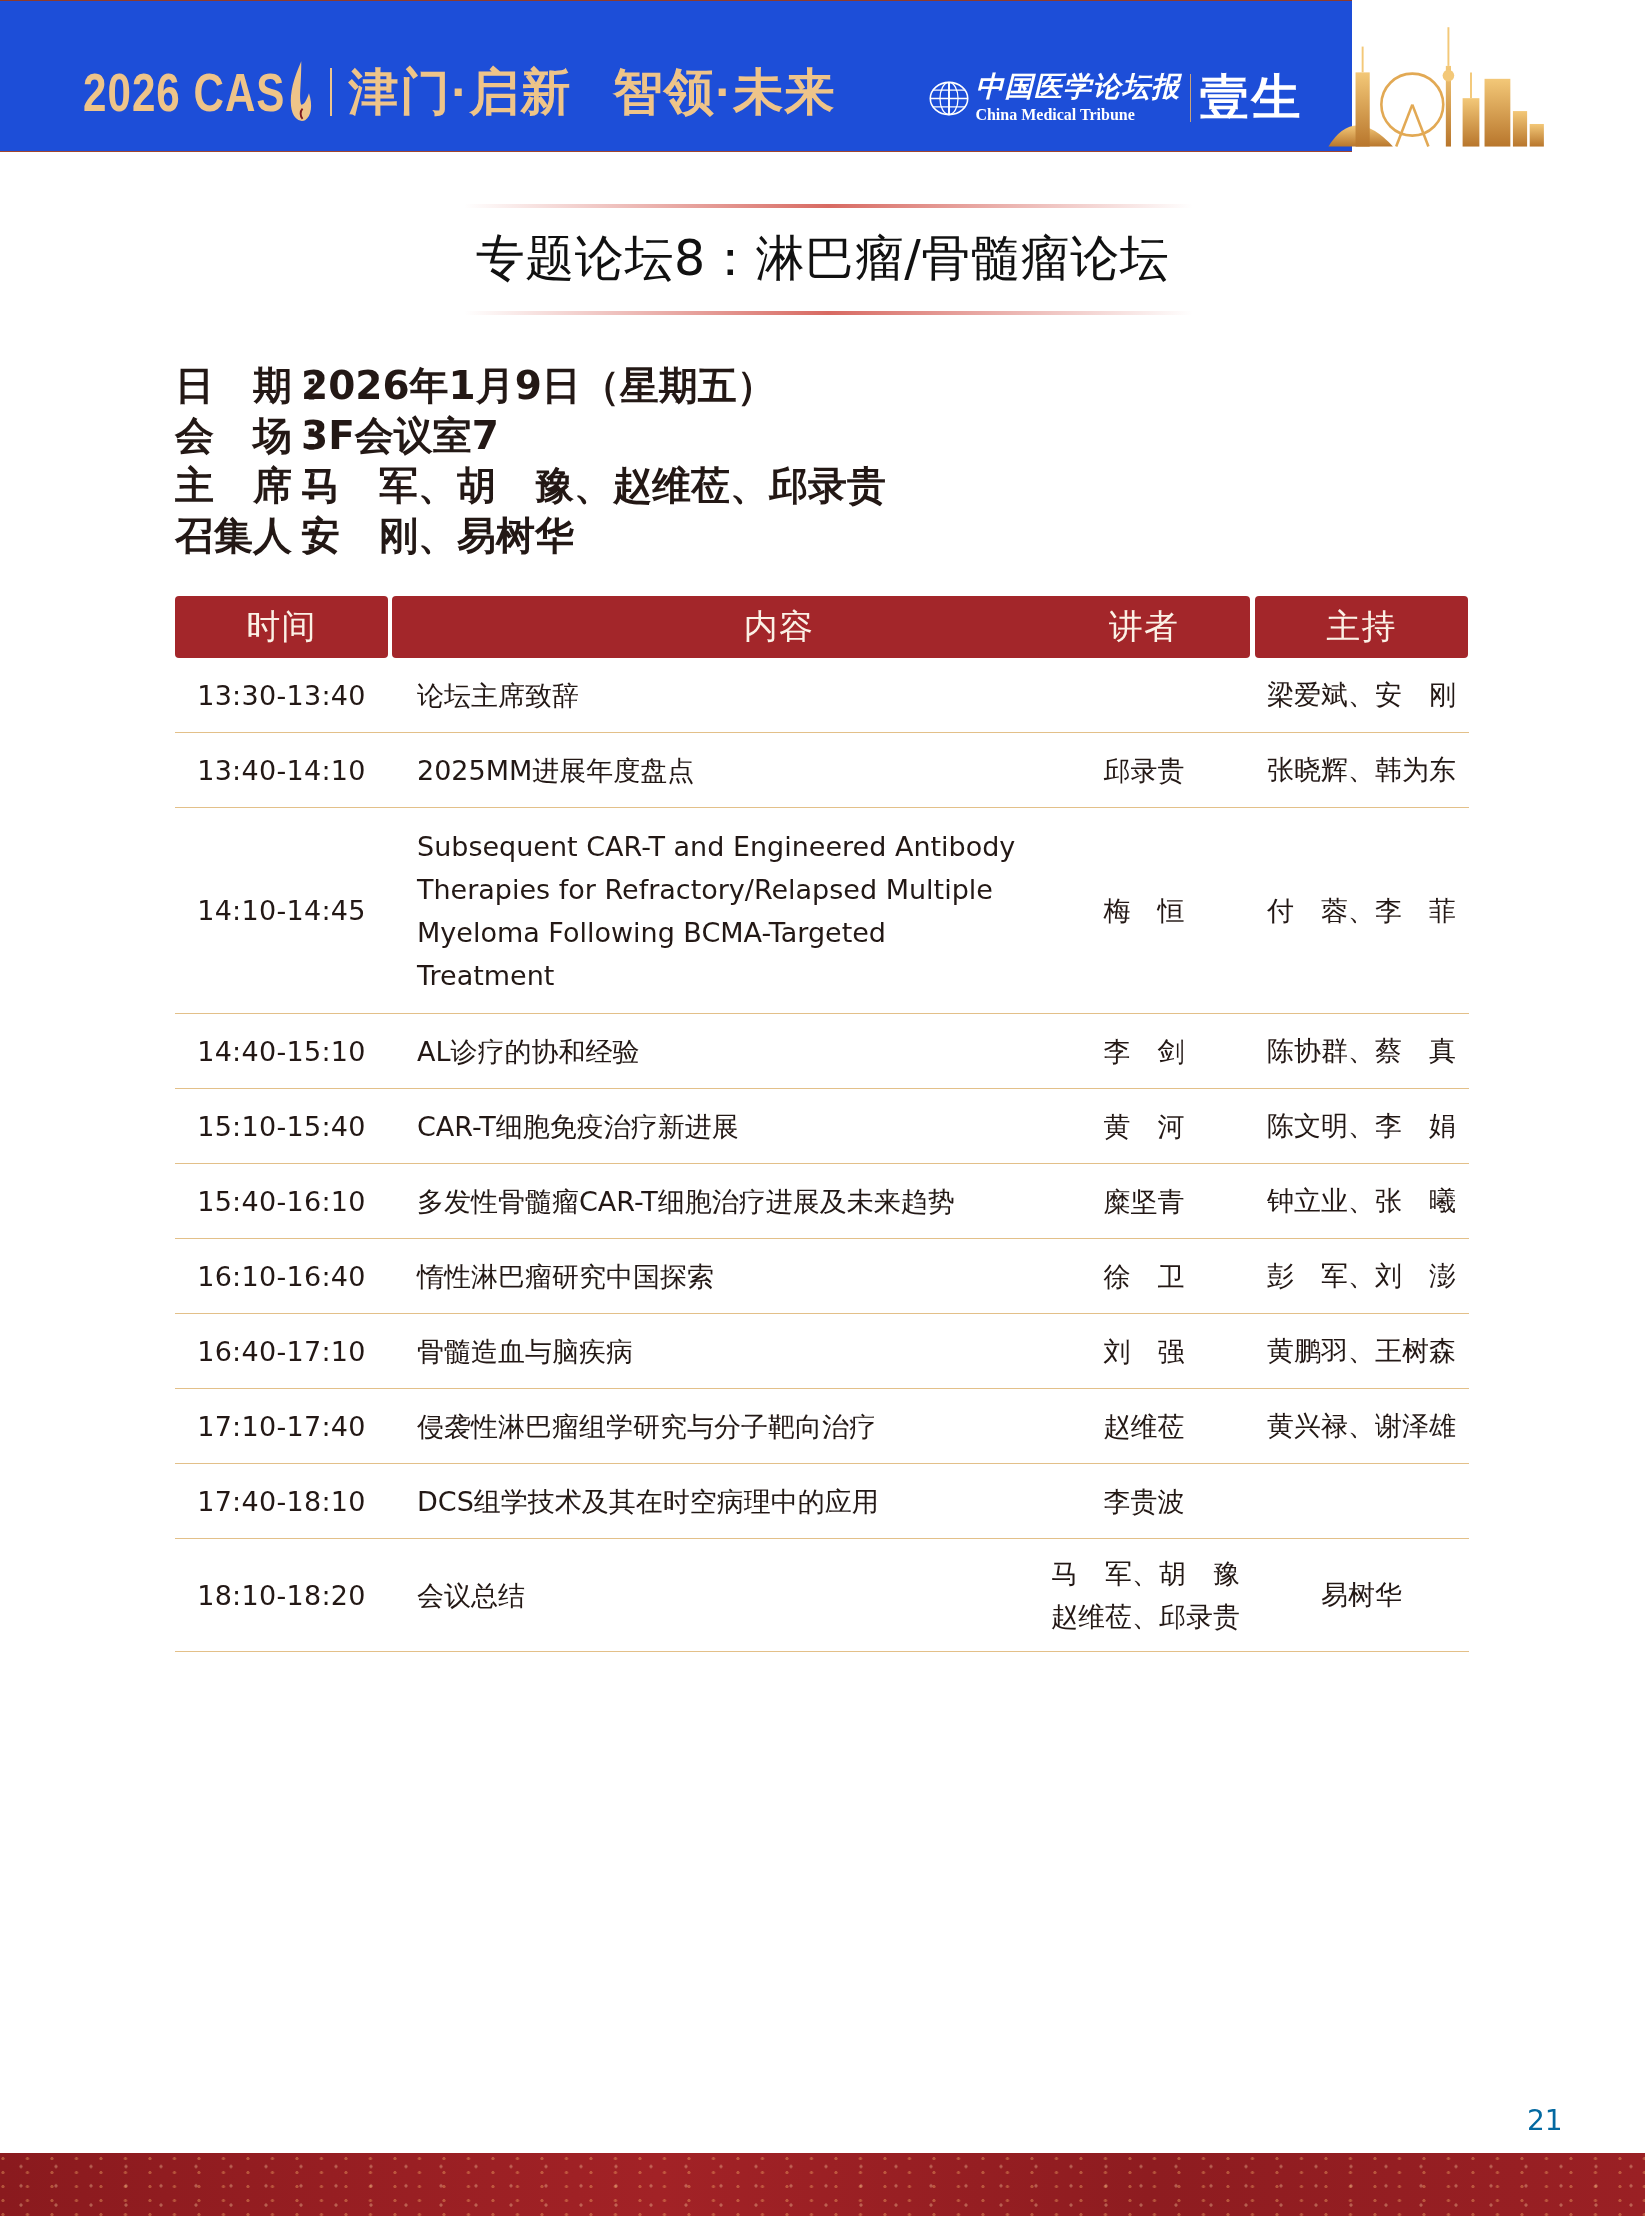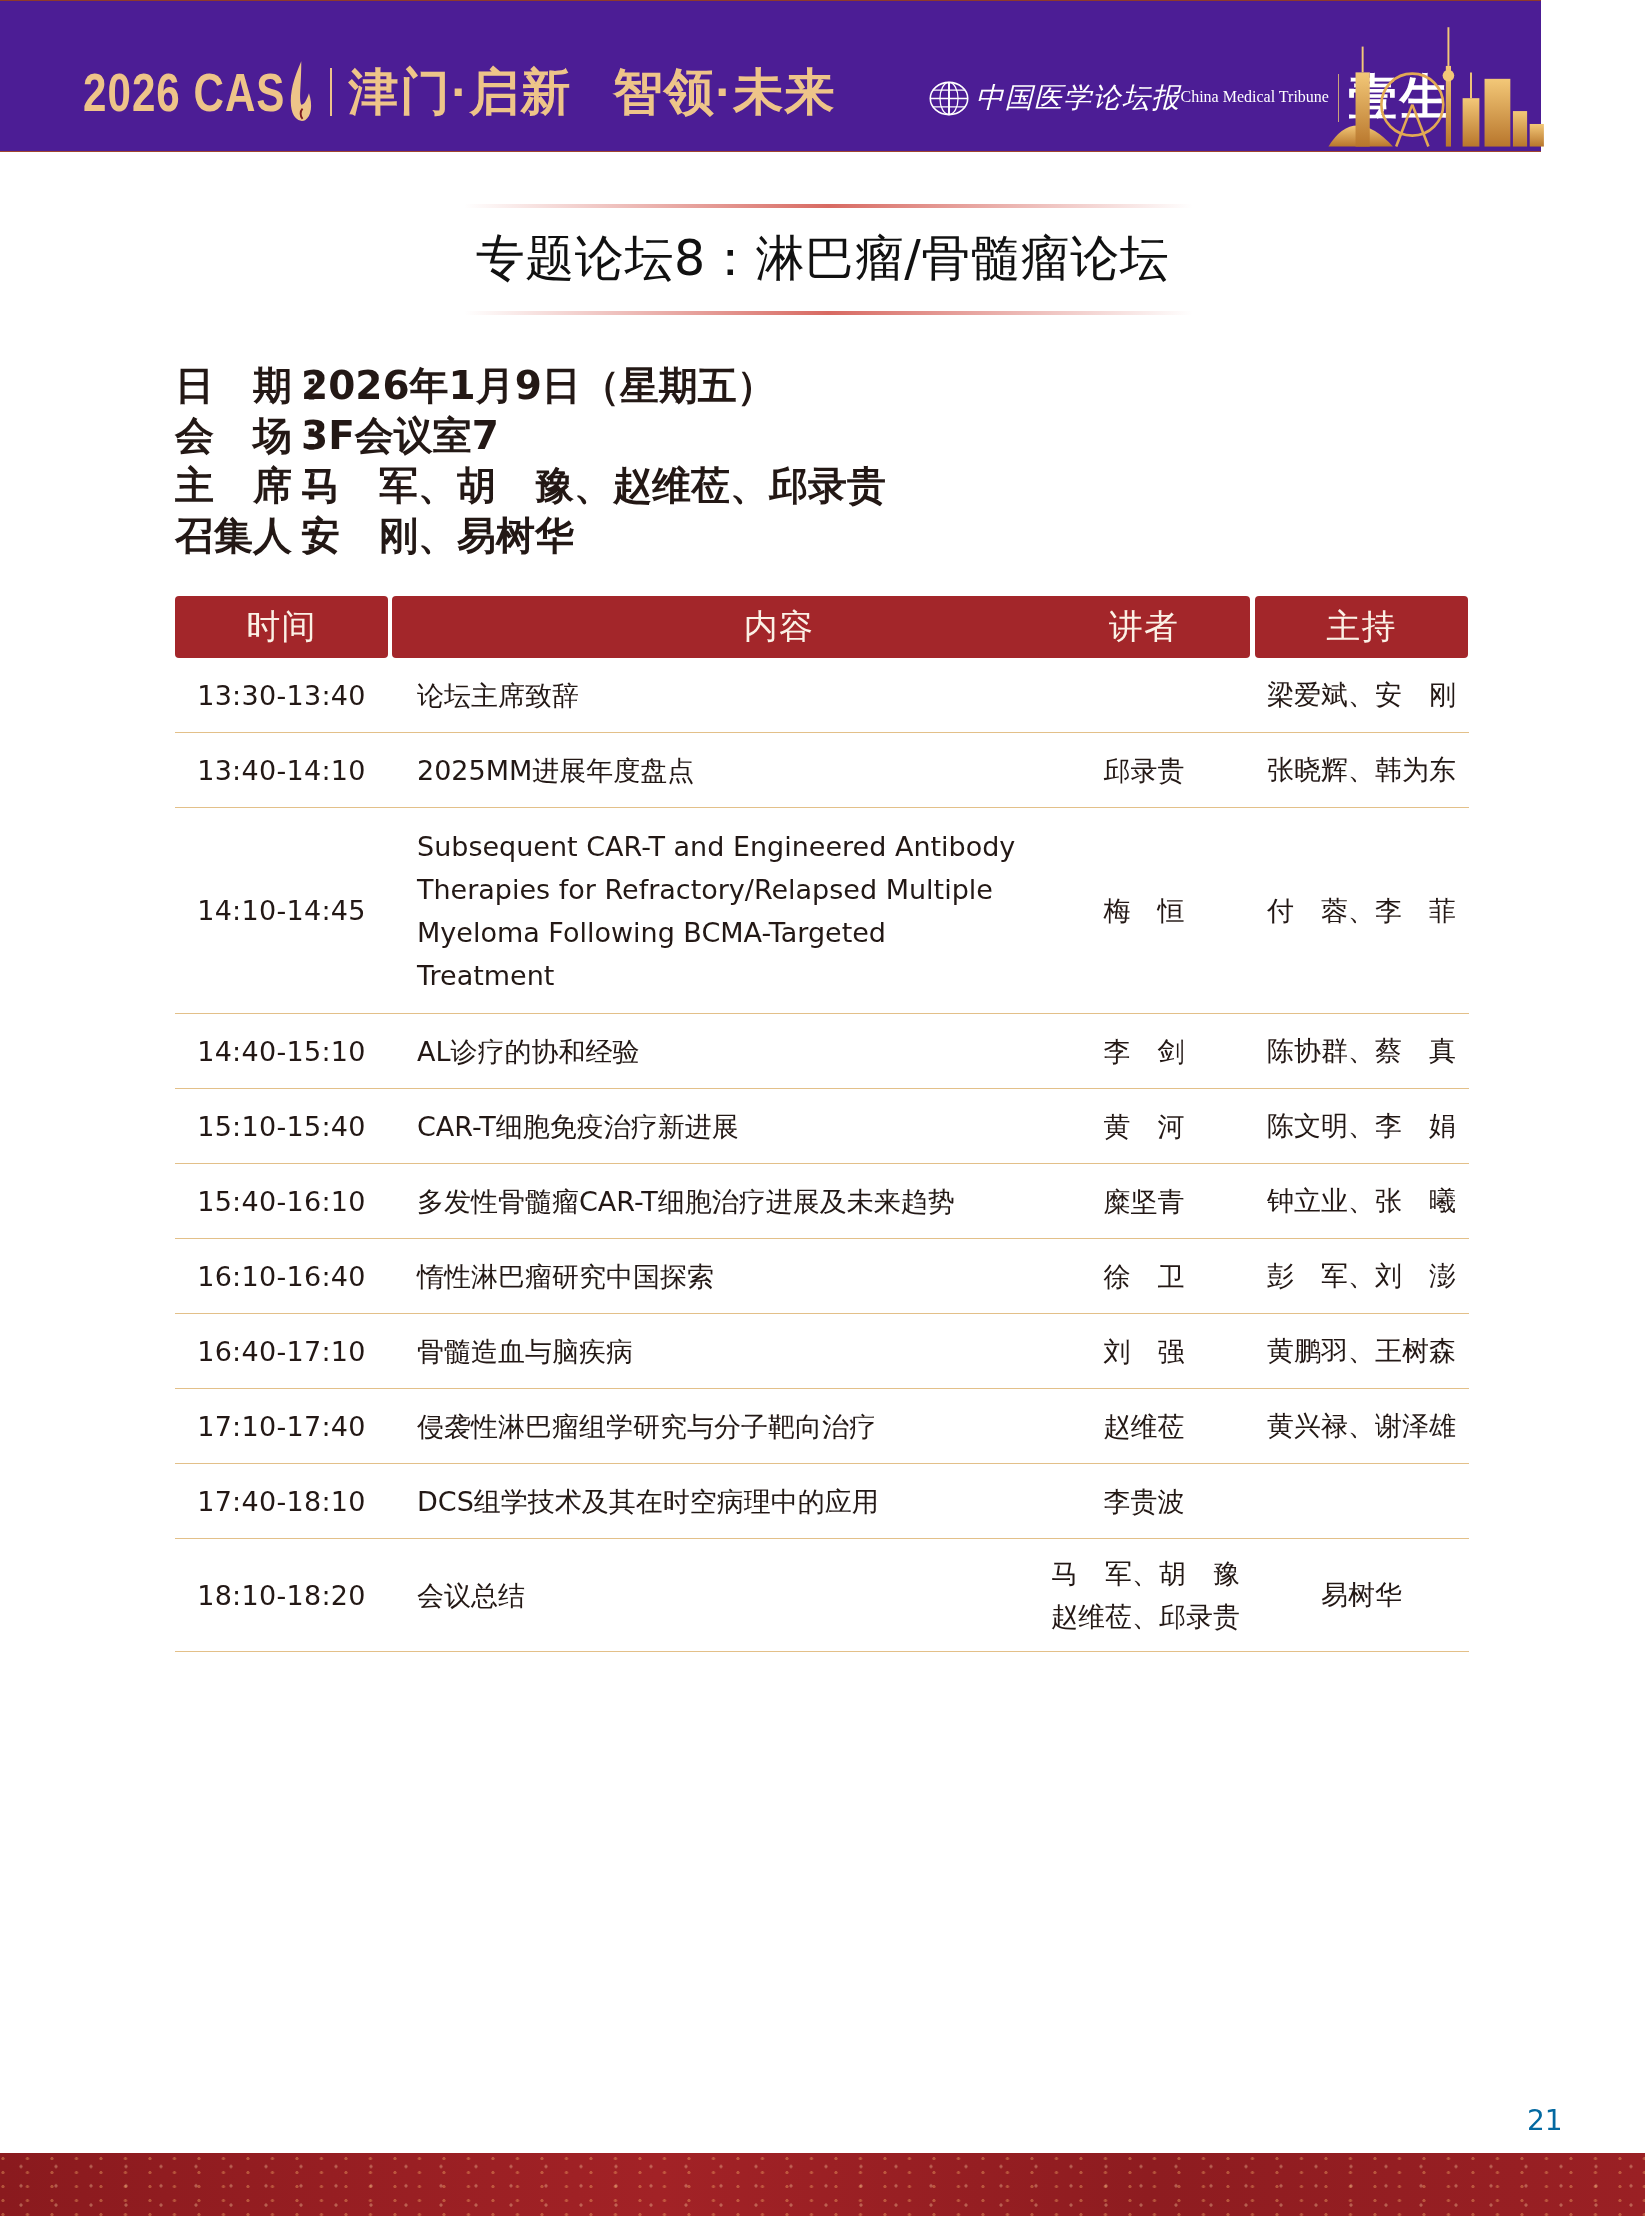--- a/index.html
+++ b/index.html
@@ -3,41 +3,41 @@
 <meta charset="utf-8">
 <style>
   html, body { margin: 0; padding: 0; }
   body {
     width: 1645px; height: 2216px; position: relative; overflow: hidden;
     background: #ffffff; color: #231815;
     font-family: "DejaVu Sans", "Liberation Sans", sans-serif;
   }
   
   .banner {
-    position: absolute; left: 0; top: 0; width: 1541px; height: 152px;
-    background: #4c1d95;
+    position: absolute; left: 0; top: 0; width: 1352px; height: 152px;
+    background: #1d4ed8;
     border-top: 1.9px solid #8f3a2a; border-bottom: 1.9px solid #a0452f;
     box-sizing: border-box;
     padding-left: 24px;
   }
   .banner .slogan {
     position: absolute; left: 83px; top: 59px; height: 64px;
     display: flex; align-items: center; color: #eec489;
     font-family: "Liberation Sans", sans-serif; font-weight: bold;
   }
   .slogan .year-cas { font-size: 54px; letter-spacing: 1.3px; transform: scaleX(0.78); transform-origin: left center; display: inline-block; width: 213px; white-space: nowrap; }
   .slogan .flame { width: 26px; height: 64px; margin-left: -9px; margin-right: 10.3px; }
   .slogan .vbar { width: 1.9px; height: 48px; background: #eec489; margin: 0 17px 0 6.4px; }
   .slogan .motto { font-size: 50px; letter-spacing: 1.3px; white-space: nowrap; }
   .slogan .motto2 { margin-left: 41px; }
   .cmt {
     position: absolute; left: 929px; top: 64px; display: flex; align-items: center; color: #ffffff;
   }
   .cmt .globe { width: 40px; height: 35px; margin-right: 6.4px; }
-  .cmt .cmt-text { display: flex; flex-direction: row; line-height: 1; }
+  .cmt .cmt-text { display: flex; flex-direction: column; line-height: 1; font-weight: bold; }
   .cmt .cmt-cn { font-family: "DejaVu Serif", serif; font-size: 28px; font-style: italic; letter-spacing: 1.3px; }
   .cmt .cmt-en { font-family: "Liberation Serif", serif; font-size: 16px; margin-top: 5.2px; }
   .cmt .vbar2 { width: 1.3px; height: 48px; background: #c9a27a; margin: 0 9px; }
   .cmt .yisheng { font-family: "DejaVu Serif", serif; font-size: 49px; font-weight: bold; letter-spacing: 2.6px; }
   .skyline { position: absolute; left: 1322px; top: 26px; width: 258px; height: 123px; }
 
   
   .title-line {
     position: absolute; left: 464px; width: 729px; height: 3.9px;
     background: linear-gradient(to right, rgba(214,102,96,0), #d86a62 50%, rgba(214,102,96,0));

